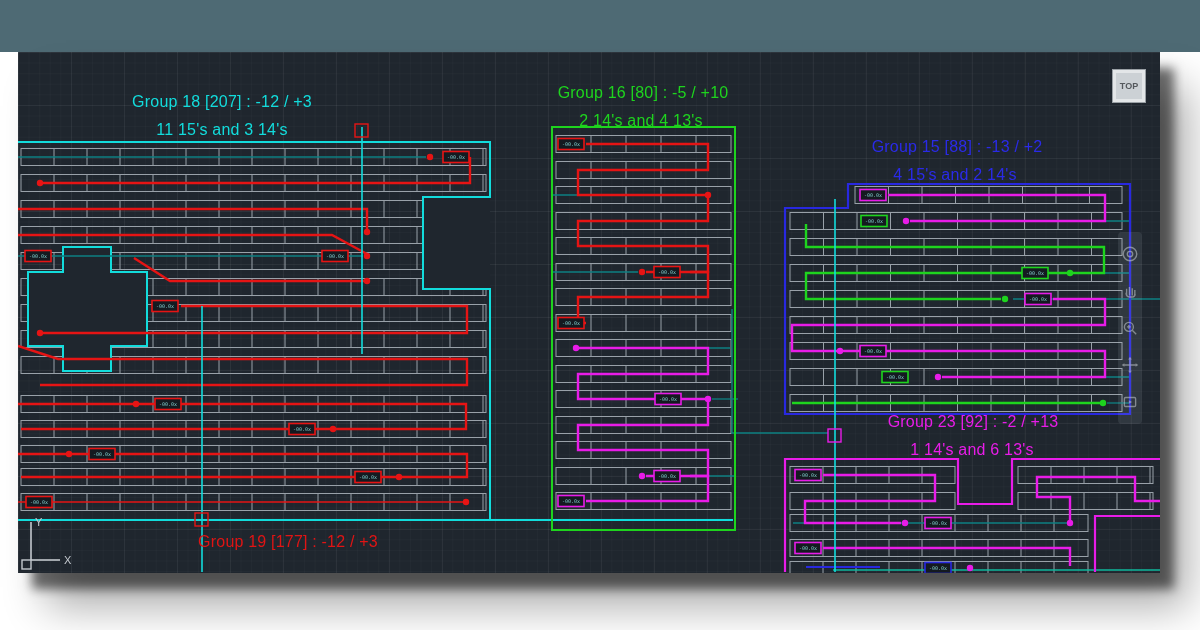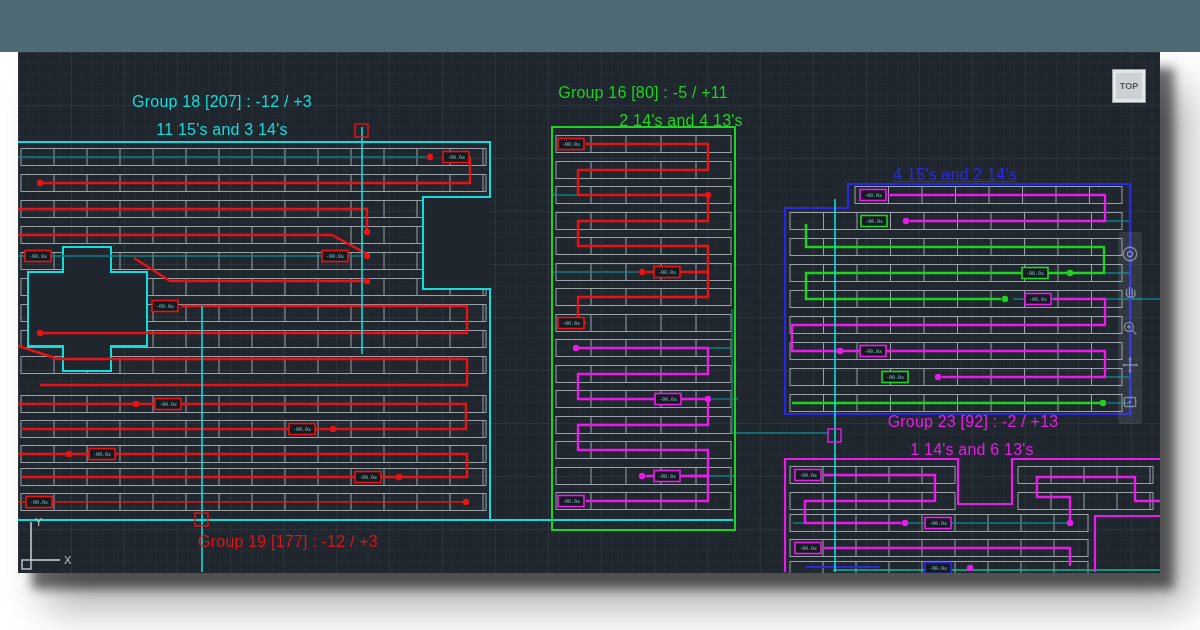--- a/index.html
+++ b/index.html
@@ -593,23 +593,24 @@
         <text x="920" y="517.8" font-size="5" fill="#7fc9c9" text-anchor="middle" font-family="&quot;DejaVu Sans Mono&quot;, monospace">-00.0x</text>
         <line x1="13" y1="470" x2="13" y2="508" stroke="#c4c9cf" stroke-width="1.6"></line>
         <line x1="13" y1="508" x2="42" y2="508" stroke="#c4c9cf" stroke-width="1.6"></line>
         <rect x="4" y="508" width="9" height="9" fill="none" stroke="#c4c9cf" stroke-width="1.4"></rect>
         <text x="17" y="474" font-size="11" fill="#c4c9cf">Y</text>
         <text x="46" y="512" font-size="11" fill="#c4c9cf">X</text>
       </svg>
 
     <div class="cad-label g18 l1" style="color: rgb(18, 220, 220);">Group 18 [207] : -12 / +3</div>
     <div class="cad-label g18 l2" style="color: rgb(18, 220, 220); text-align: right;">11 15's and 3 14's</div>
-    <div class="cad-label g16 l1" style="color: rgb(30, 212, 30);">Group 16 [80] : -5 / +11</div>
-    <div class="cad-label g16 l2" style="color: rgb(30, 212, 30); margin-left: 40px;">2 14's and 4 13's</div>
-    <div class="cad-label g15 l2" style="color: rgb(42, 42, 232); text-decoration: underline;">4 15's and 2 14's</div>
+    <div class="cad-label g16 l1" style="color: rgb(30, 212, 30);">Group 16 [80] : -5 / +10</div>
+    <div class="cad-label g16 l2" style="color: rgb(30, 212, 30);">2 14's and 4 13's</div>
+    <div class="cad-label g15 l1" style="color: rgb(42, 42, 232);">Group 15 [88] : -13 / +2</div>
+    <div class="cad-label g15 l2" style="color: rgb(42, 42, 232);">4 15's and 2 14's</div>
     <div class="cad-label g23 l1" style="color: rgb(232, 28, 232);">Group 23 [92] : -2 / +13</div>
     <div class="cad-label g23 l2" style="color: rgb(232, 28, 232);">1 14's and 6 13's</div>
     <div class="cad-label g19 l1" style="color: rgb(224, 20, 20);">Group 19 [177] : -12 / +3</div>
 
     <div class="viewcube">
       <span>TOP</span>
     </div>
 
     <div class="navbar">
       <div class="nav-icon">

